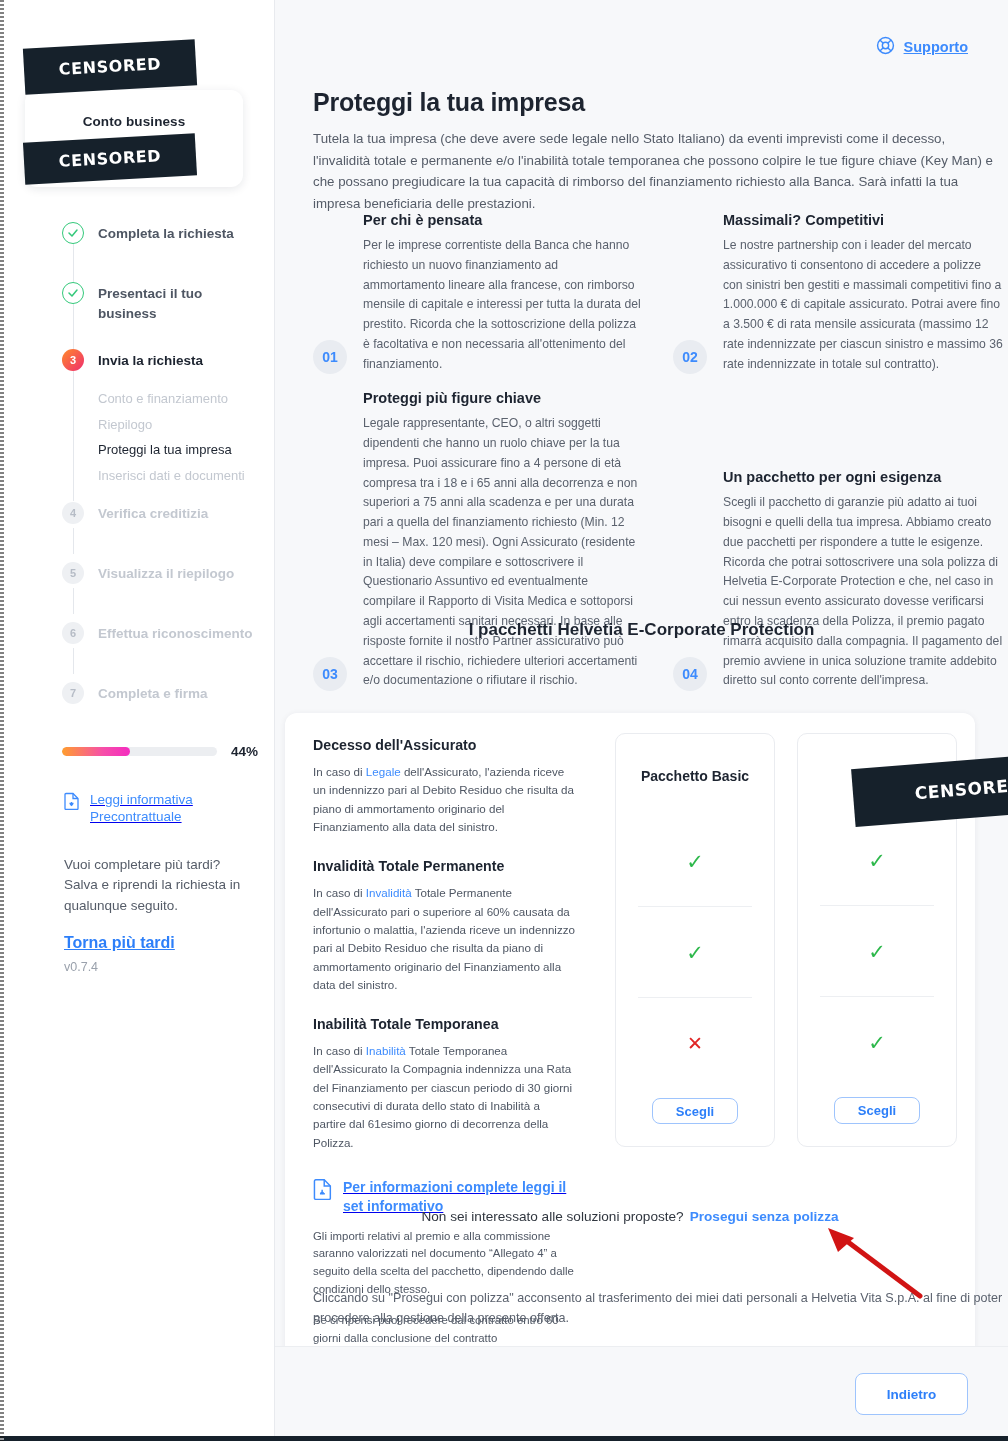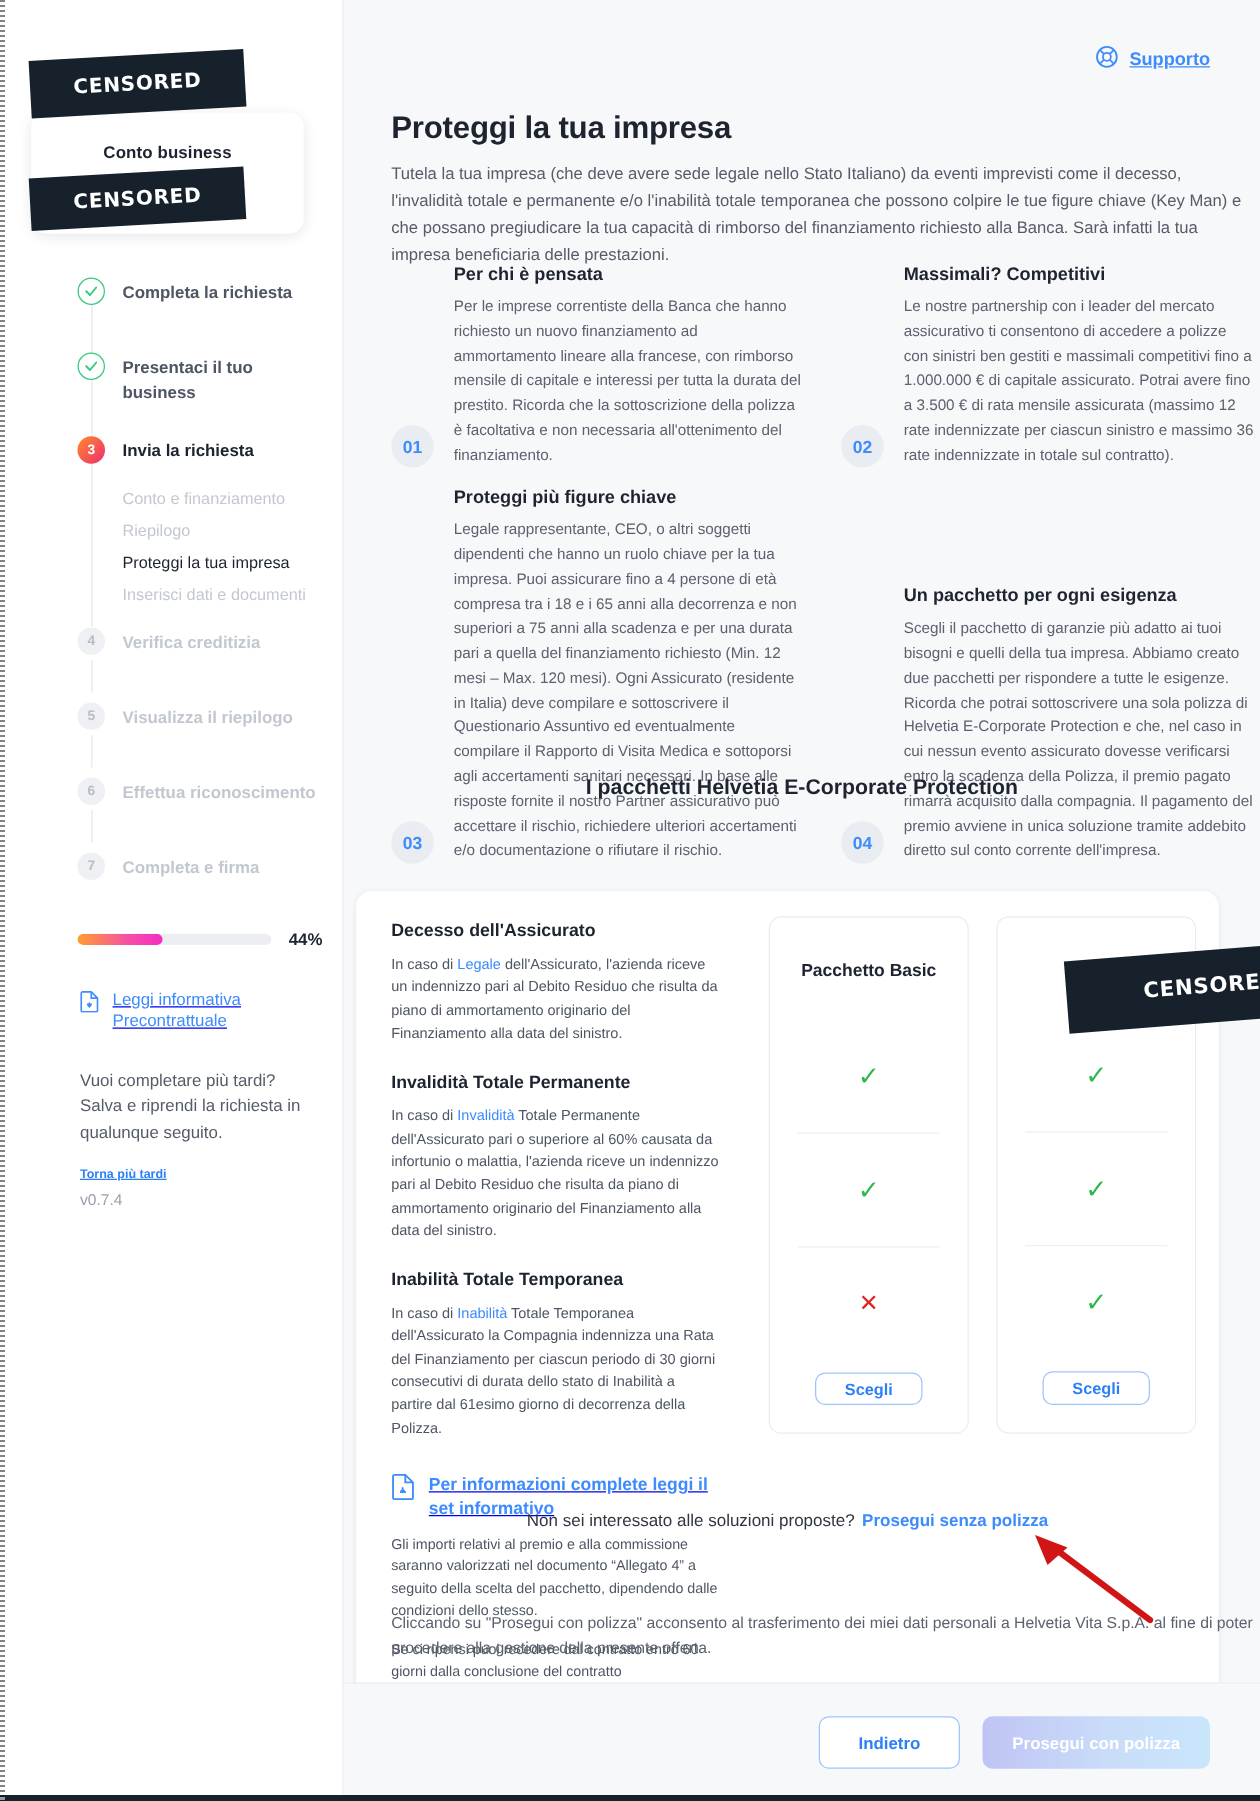--- a/index.html
+++ b/index.html
@@ -178,21 +178,21 @@
     width: 185px;
   }
   .later-block p {
     font-size: 13.5px;
     color: #555c68;
     line-height: 1.5;
   }
   .later-link {
     display: block;
     margin-top: 18px;
-    font-size: 10px;
+    font-size: 16px;
     font-weight: bold;
     color: #2d7ff9;
   }
   .version {
     display: block;
     margin-top: 8px;
     font-size: 12.5px;
     color: #9aa1ac;
   }
 
@@ -700,17 +700,16 @@
     <p class="disclaimer">Cliccando su "Prosegui con polizza" acconsento al trasferimento dei miei dati personali a Helvetia Vita S.p.A. al fine di poter procedere alla gestione della presente offerta.</p>
   </main>
 
   <svg class="red-arrow" width="110" height="80" viewBox="0 0 110 80">
     <line x1="100" y1="72" x2="20" y2="12" stroke="#d11414" stroke-width="5" stroke-linecap="round"></line>
     <polygon points="8,4 34,14 18,28" fill="#d11414"></polygon>
   </svg>
 
   <div class="footer">
     <button class="btn-back">Indietro</button>
-    <button class="btn-next">Prosegui con polizza</button>
   </div>
   <div class="bottom-bar"></div>
   <div class="left-edge"></div>
 </div>
 
 </body></html>

